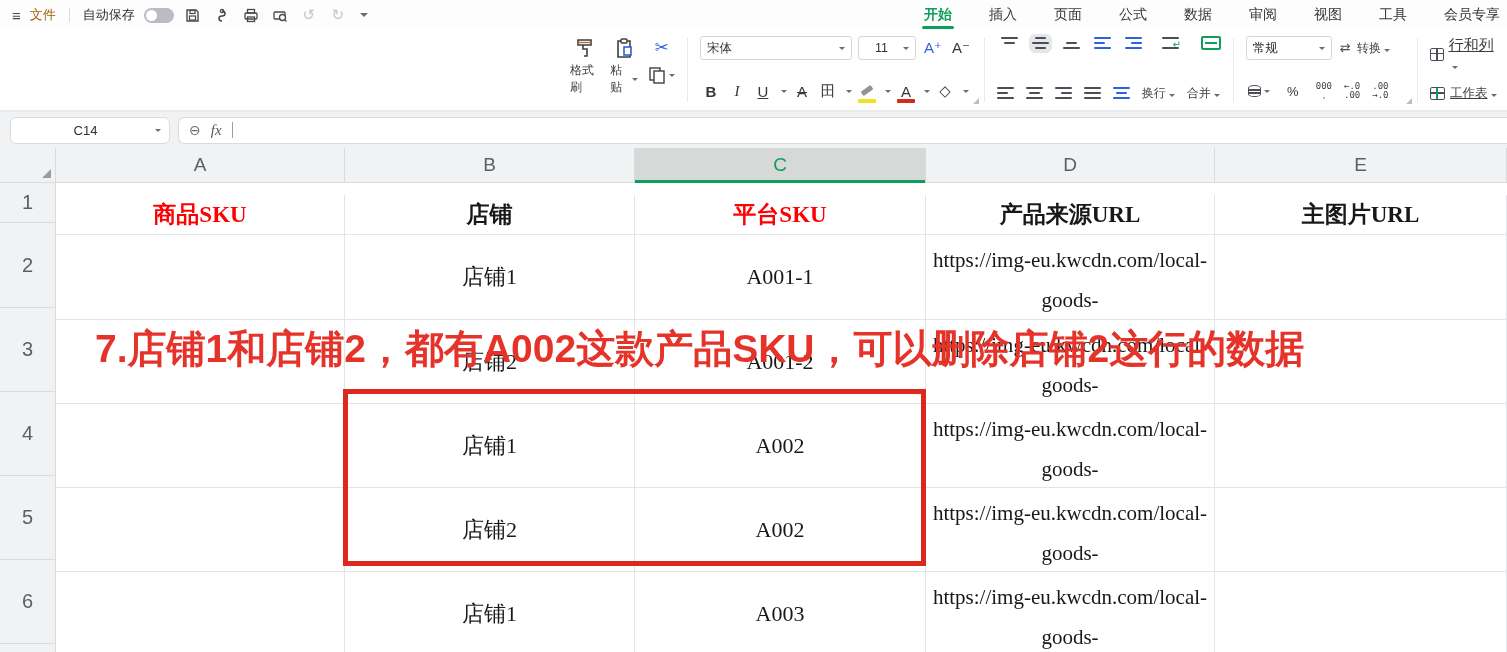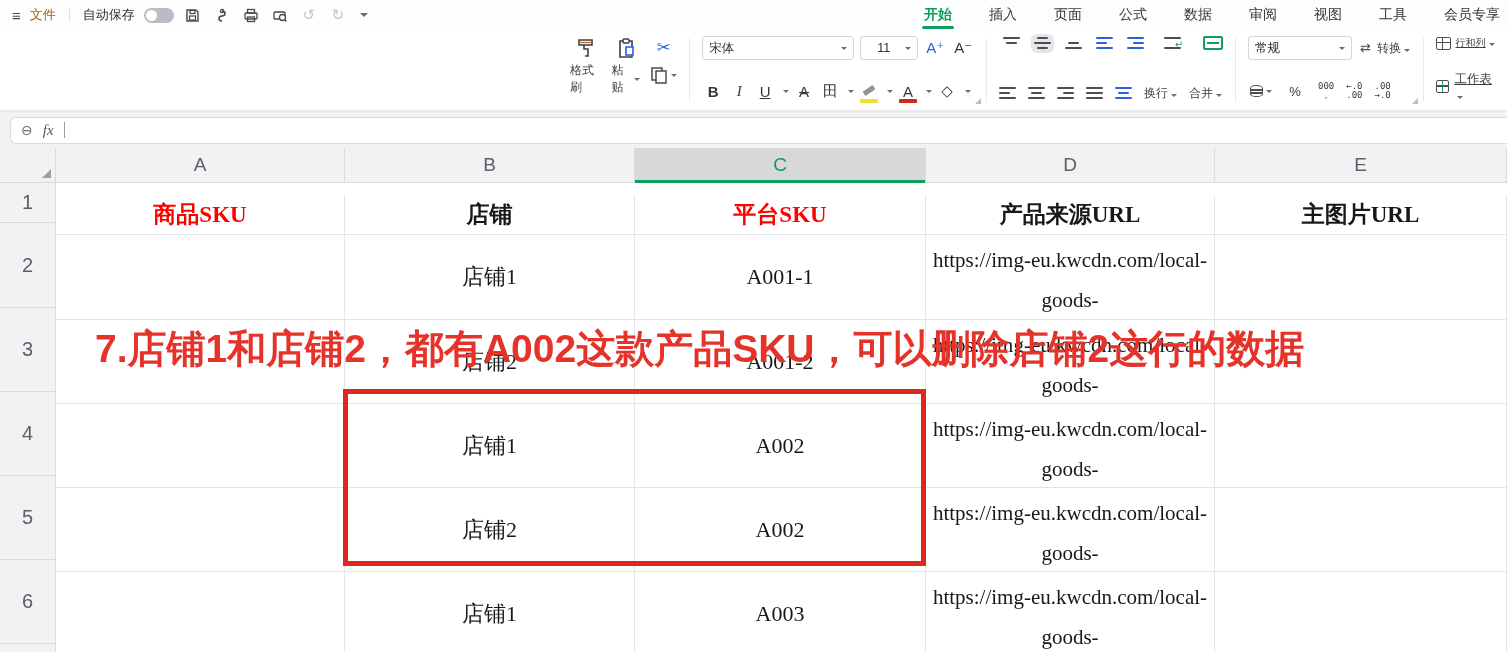--- a/index.html
+++ b/index.html
@@ -314,21 +314,21 @@
           </span>
         <span class="lbl" style="font-size:12px;cursor:pointer;"><span>换行</span><span class="caret sm"></span></span>
         <span class="lbl" style="font-size:12px;cursor:pointer;"><span>合并</span><span class="caret sm"></span></span>
       </div>
     </div>
 
     <div class="gdiv"></div>
 
     <div class="rgroup" style="width:196px;">
       <div class="rrow" style="gap:8px;">
-        <div class="selectbox" style="width:104px;">
+        <div class="selectbox" style="width:86px;">
           <span class="grow">常规</span>
           <span class="caret sm"></span>
         </div>
         <span class="lbl" style="font-size:12px;cursor:pointer;">
           <span style="font-size:13px;margin-right:3px;color:#4b4e54;">⇄</span>
           <span>转换</span><span class="caret sm"></span>
         </span>
       </div>
       <div class="rrow" style="gap:12px;padding-left:2px;">
         <span style="display:flex;align-items:center;cursor:pointer;">
@@ -350,32 +350,36 @@
           </span>
       </div>
       <span class="expander"></span>
     </div>
 
     <div class="gdiv"></div>
 
     <div class="rgroup">
       <div class="rrow" style="gap:5px;cursor:pointer;">
         <span class="grid-ic"></span>
-        <span class="lbl" style="font-size:10px;text-decoration:underline;"><span>行和列</span><span class="caret sm"></span></span>
+        <span class="lbl" style="font-size:15px;text-decoration:underline;"><span>行和列</span><span class="caret sm"></span></span>
       </div>
       <div class="rrow" style="gap:5px;cursor:pointer;text-decoration:underline;">
         <span class="grid-ic gr"></span>
         <span class="lbl" style="font-size:12.5px;"><span>工作表</span><span class="caret sm"></span></span>
       </div>
     </div>
 
   </div>
 </div>
 
 <div class="fbar">
+  <div class="namebox">
+    <span class="nb-text">C14</span>
+    <span class="caret sm"></span>
+  </div>
   <div class="formulabox">
     <span class="zoomout">⊖</span>
     <span class="fx">fx</span>
     <span class="cursorline"></span>
     <span></span>
   </div>
 </div>
 
 <div class="sheet">
   <div class="corner"></div>

